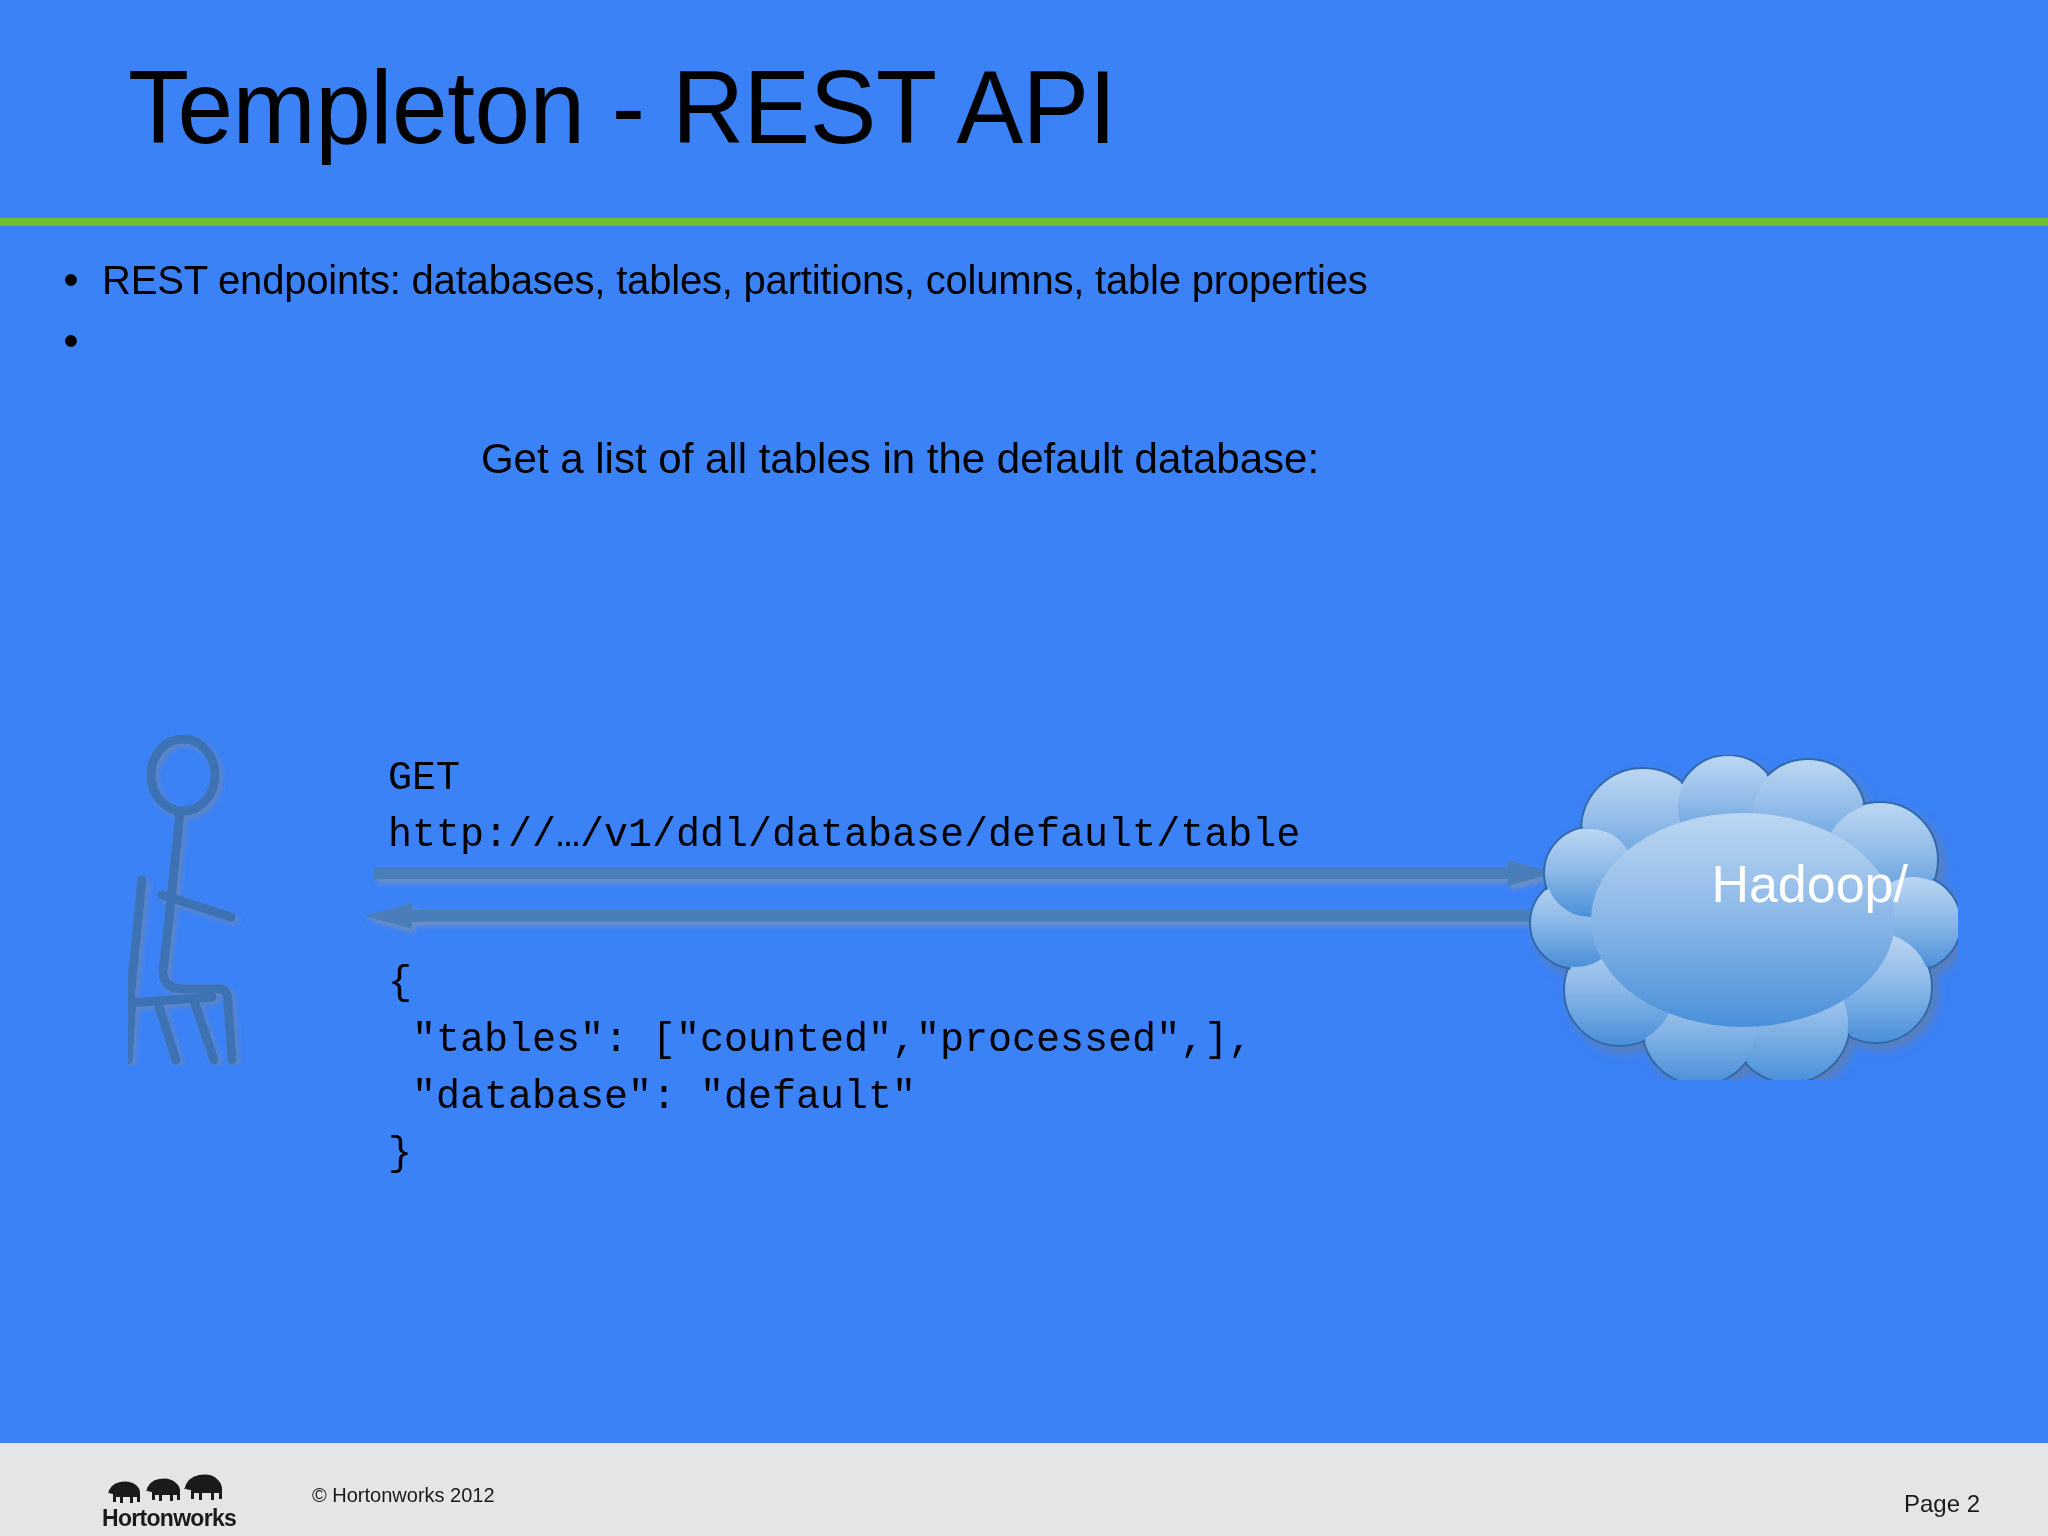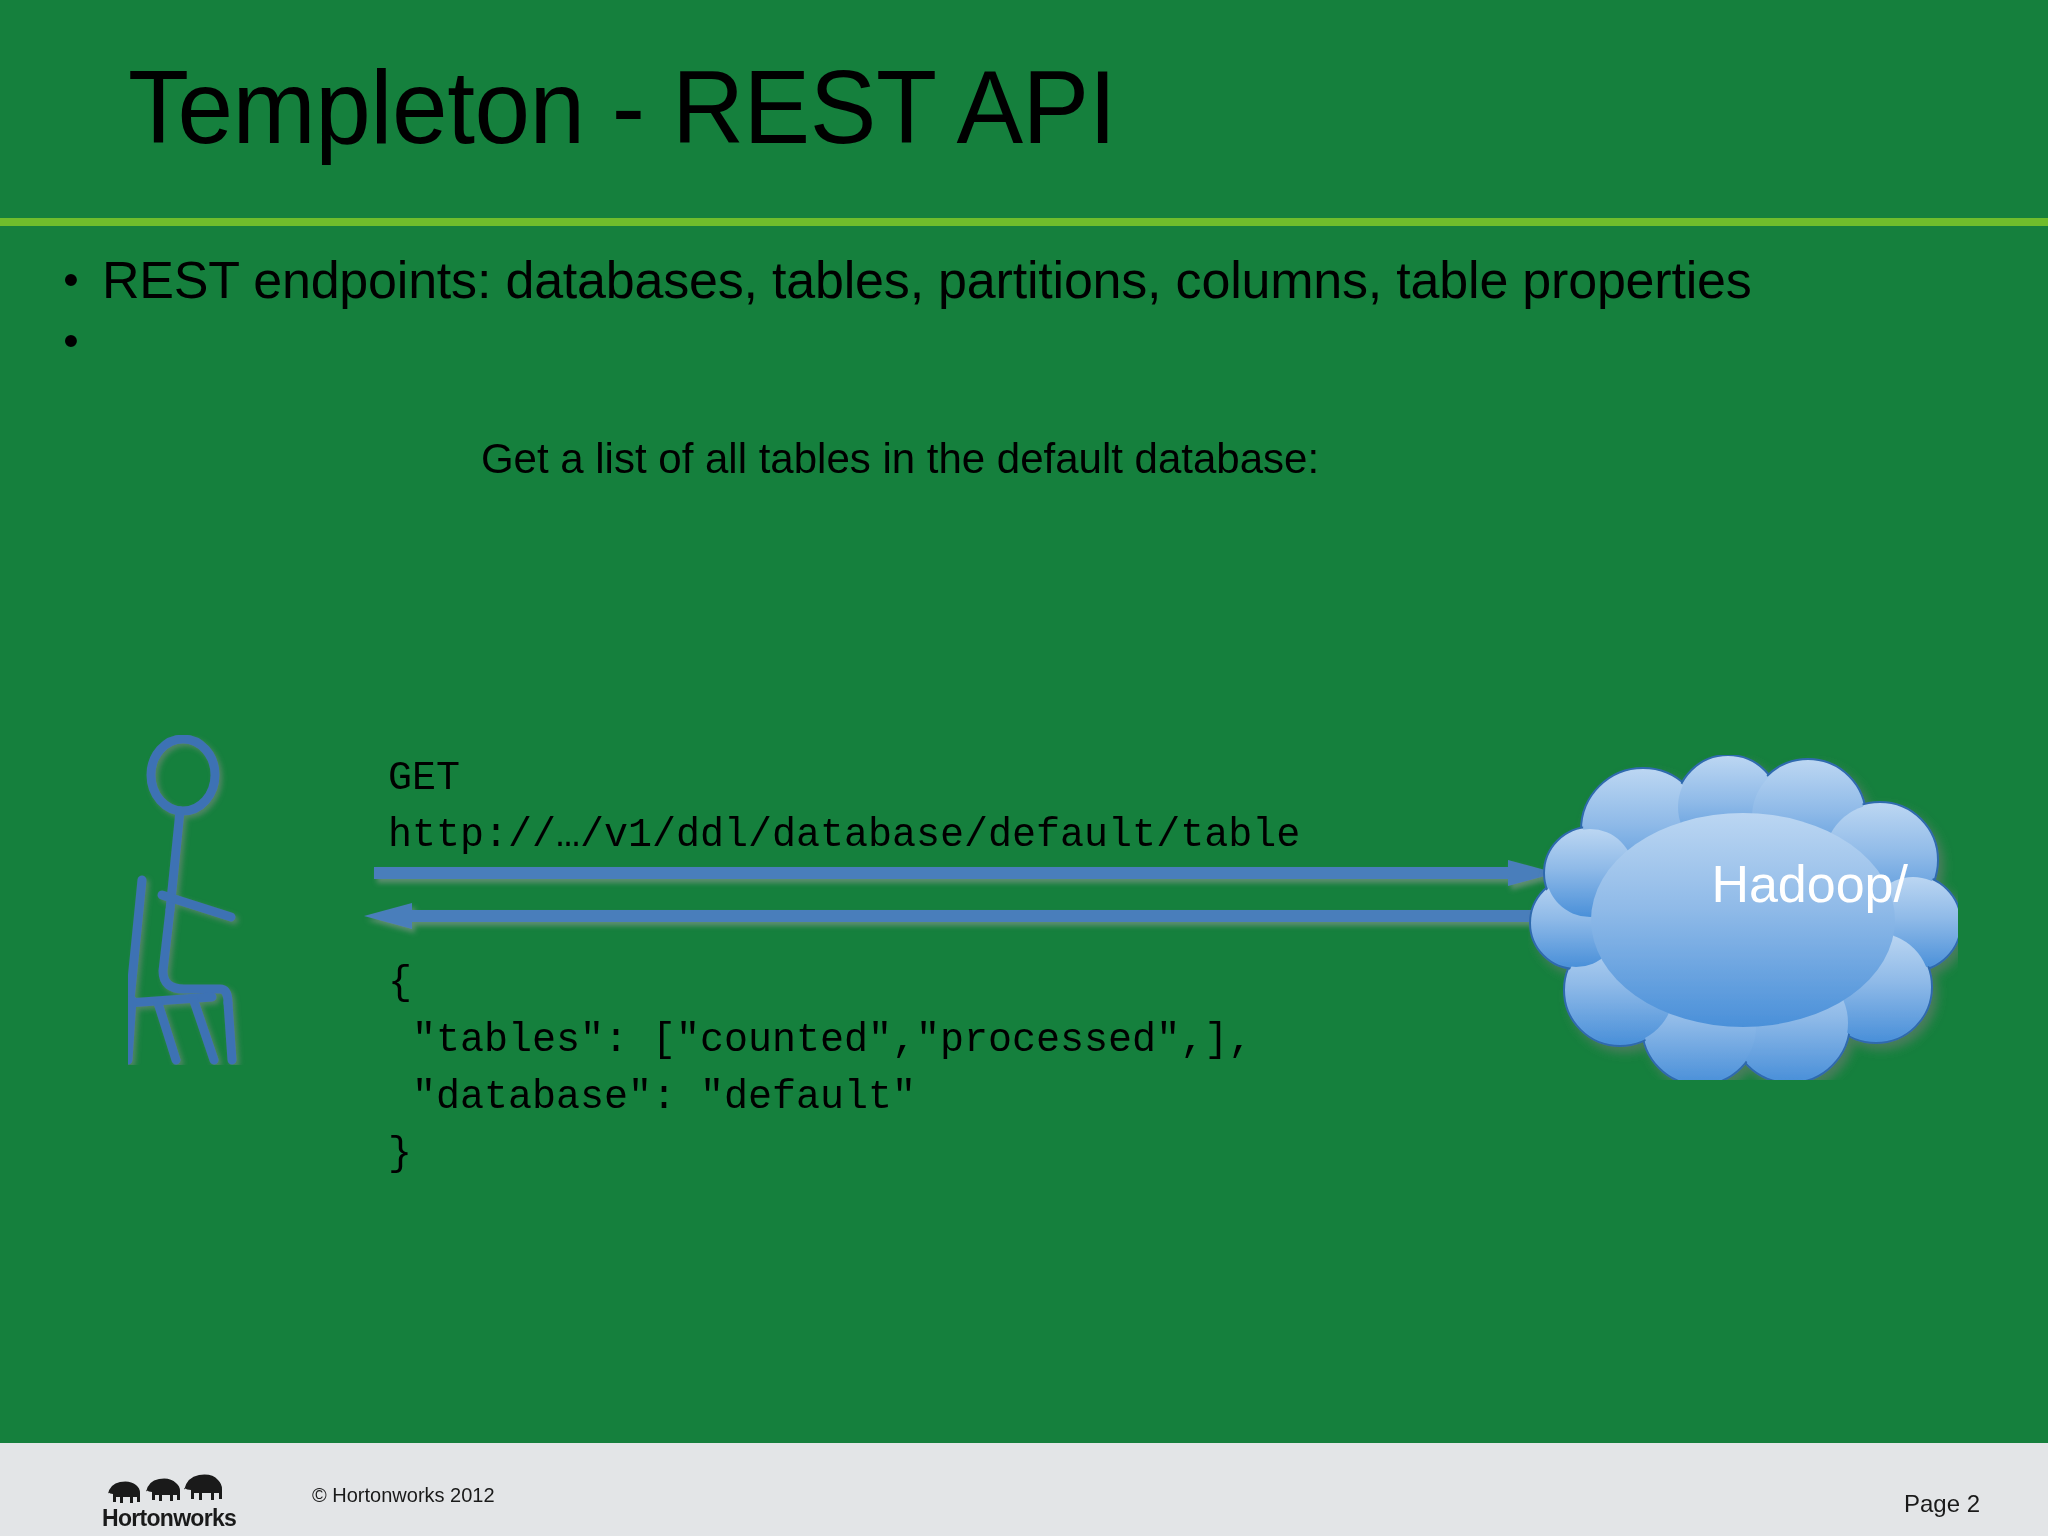--- a/index.html
+++ b/index.html
@@ -7,21 +7,21 @@
     padding: 0;
     background: #ffffff;
   }
   body {
     font-family: "Liberation Sans", sans-serif;
   }
   #slide {
     position: relative;
     width: 2048px;
     height: 1536px;
-    background: #15803d;
+    background: #3b82f6;
     overflow: hidden;
   }
 
   
   #slide-title {
     position: absolute;
     left: 128px;
     top: 48px;
     width: 1820px;
     height: 130px;
@@ -59,21 +59,21 @@
   }
   .bullet-dot {
     width: 62px;
     flex: 0 0 62px;
     text-align: center;
     font-size: 44px;
     line-height: 56px;
     color: #000;
   }
   .bullet-text {
-    font-size: 52px;
+    font-size: 40px;
     line-height: 56px;
     color: #000000;
     white-space: nowrap;
     letter-spacing: -0.2px;
   }
 
   
   #caption {
     position: absolute;
     left: 0;

